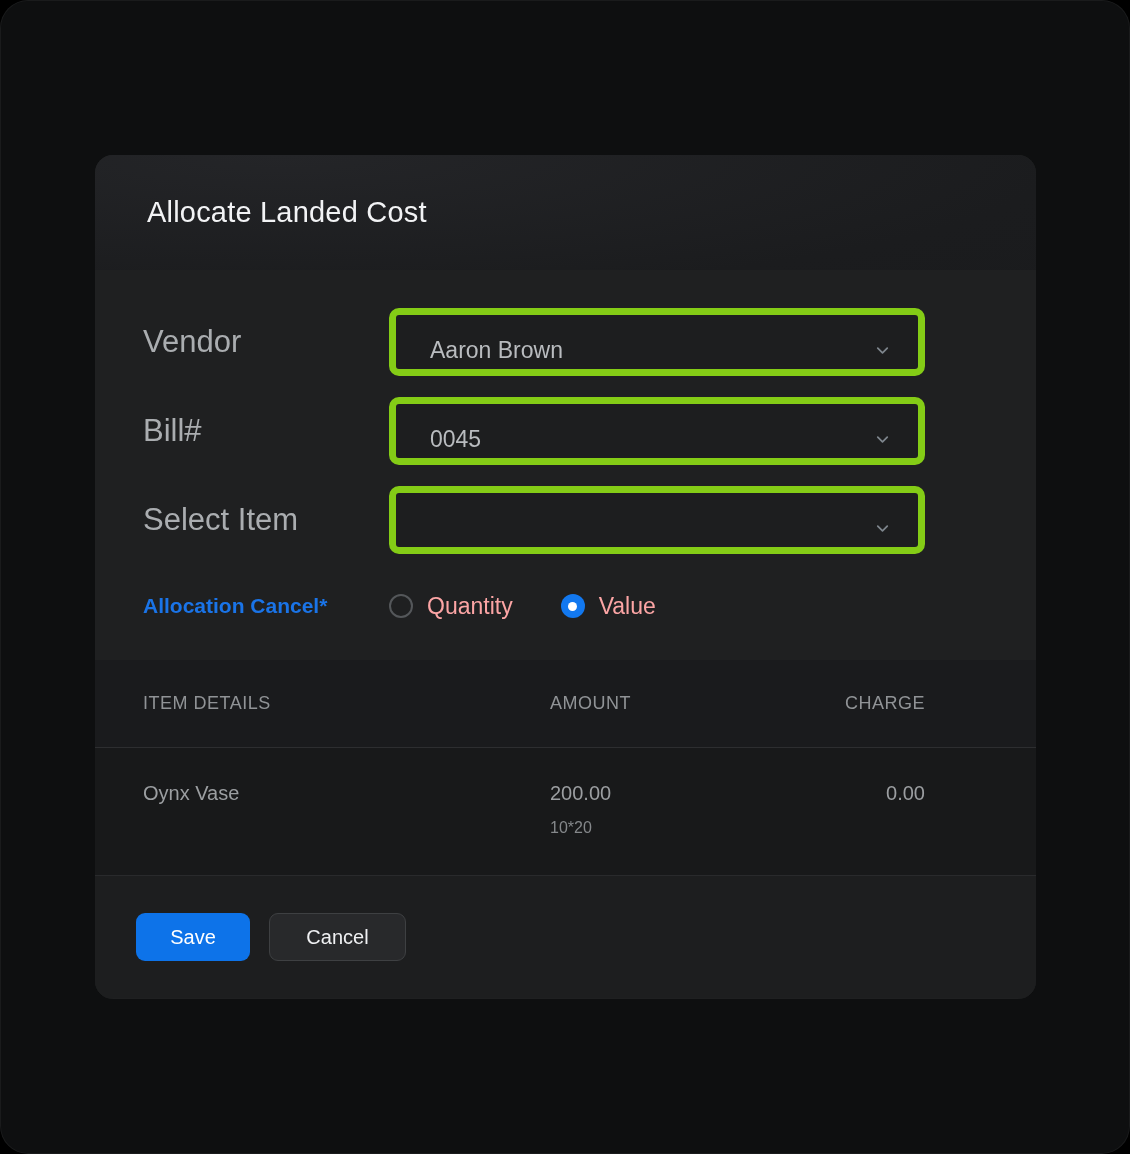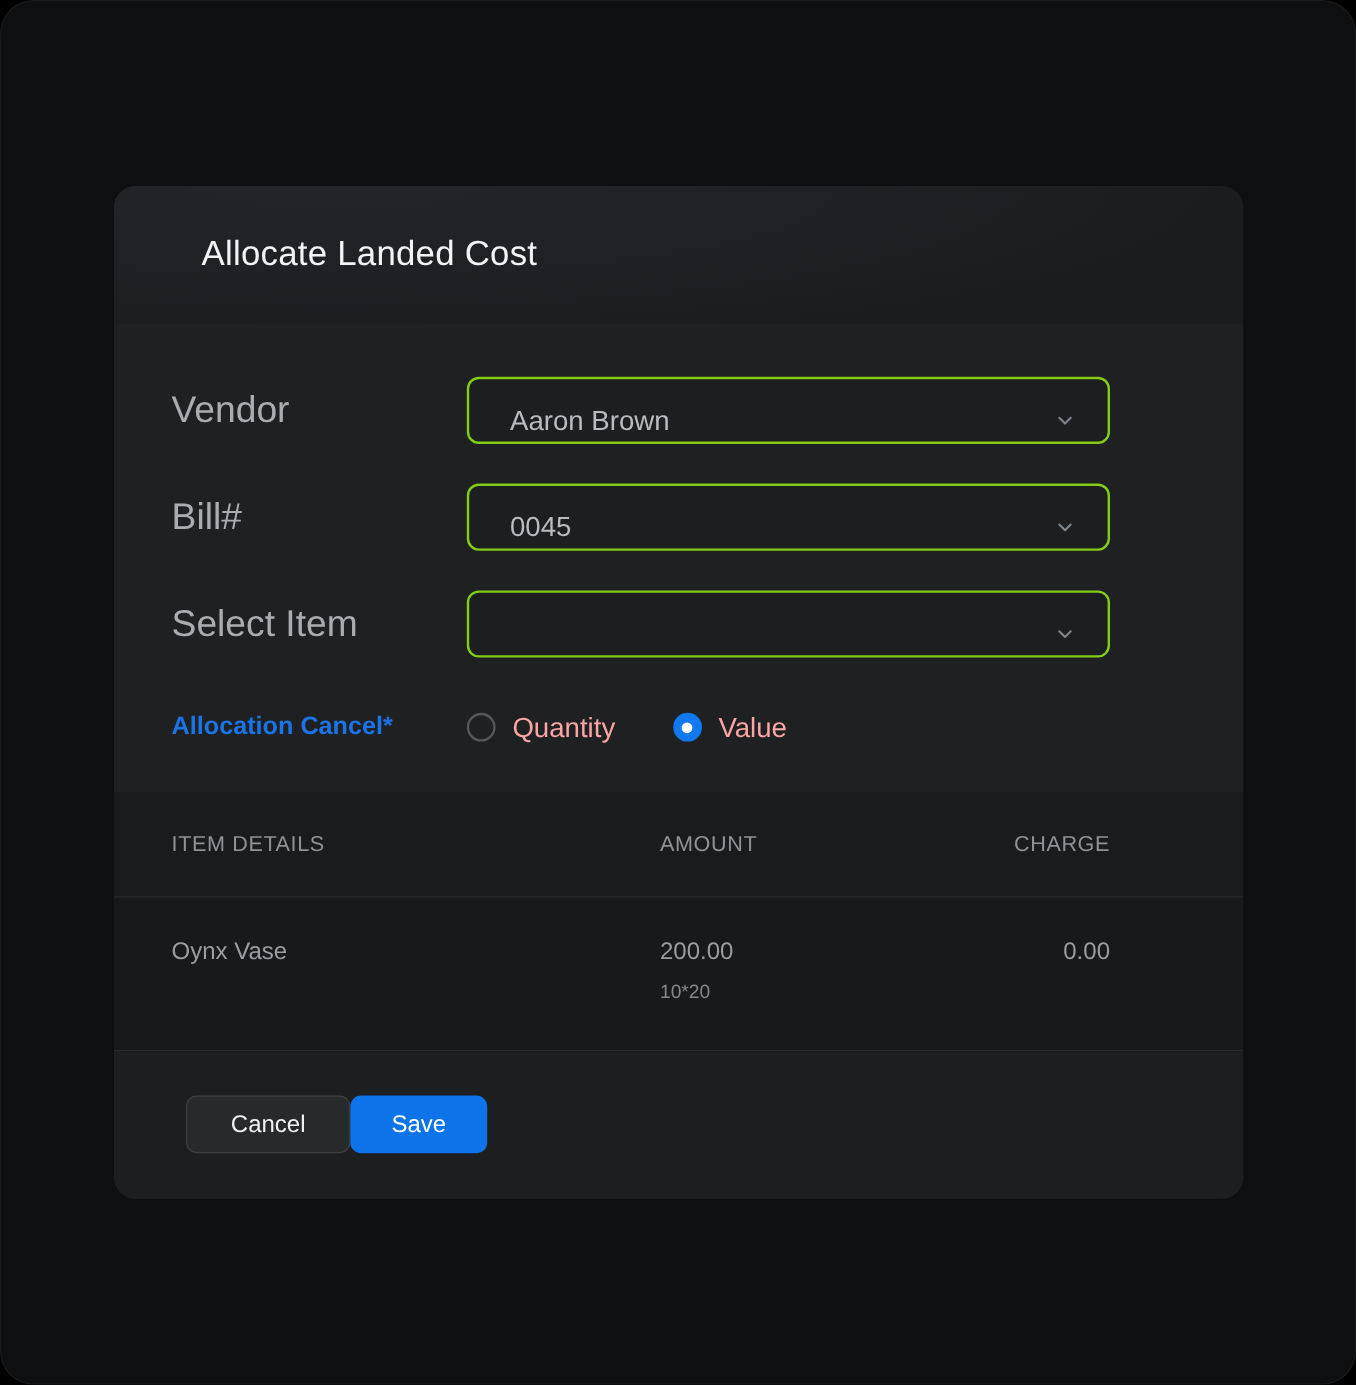--- a/index.html
+++ b/index.html
@@ -26,21 +26,21 @@
   }
   .texture {
     background-image: radial-gradient(rgba(255,255,255,0.02) 1px, transparent 1.3px);
     background-size: 7px 7px;
   }
   
   .modal-header {
     height: 115px;
     background: radial-gradient(150% 220% at 20% 0%, #242528 0%, #1b1c1e 55%, #191a1c 100%);
     display: flex; align-items: center;
-    padding: 0 73px;
+    padding: 0 52px;
   }
   .modal-title {
     font-size: 29px; font-weight: 500;
     color: #f2f3f5; letter-spacing: 0.2px;
   }
   
   .form-section {
     background: #1f2021;
     height: 390px;
     padding: 38px 111px 0 48px;
@@ -48,22 +48,22 @@
   .form-row {
     display: flex; align-items: center;
     margin-bottom: 21px;
     height: 68px;
   }
   .form-label {
     width: 246px; flex: 0 0 246px;
     font-size: 31px; color: #aaadb0;
   }
   .select-field {
-    flex: 1; height: 56px;
-    border: 2px solid #84cc16;
+    flex: 1; height: 68px;
+    border: 7px solid #84cc16;
     border-radius: 10px;
     background: rgba(0,0,0,0.06);
     display: flex; align-items: center;
     padding: 16px 26px 0 34px;
     cursor: pointer;
   }
   .select-value {
     flex: 1;
     font-size: 23px; color: #b9bcbf;
     white-space: nowrap; overflow: hidden;
@@ -221,18 +221,18 @@
         <div class="col-item cell-main">Oynx Vase</div>
         <div class="col-amount">
           <div class="cell-main">200.00</div>
           <div class="cell-sub">10*20</div>
         </div>
         <div class="col-charge cell-main">0.00</div>
       </div>
     </div>
 
     <div class="modal-footer texture">
+      <button class="btn btn-save">Save</button>
       <button class="btn btn-cancel">Cancel</button>
-      <button class="btn btn-save">Save</button>
     </div>
 
   </div>
 </div>
 
 </body></html>

